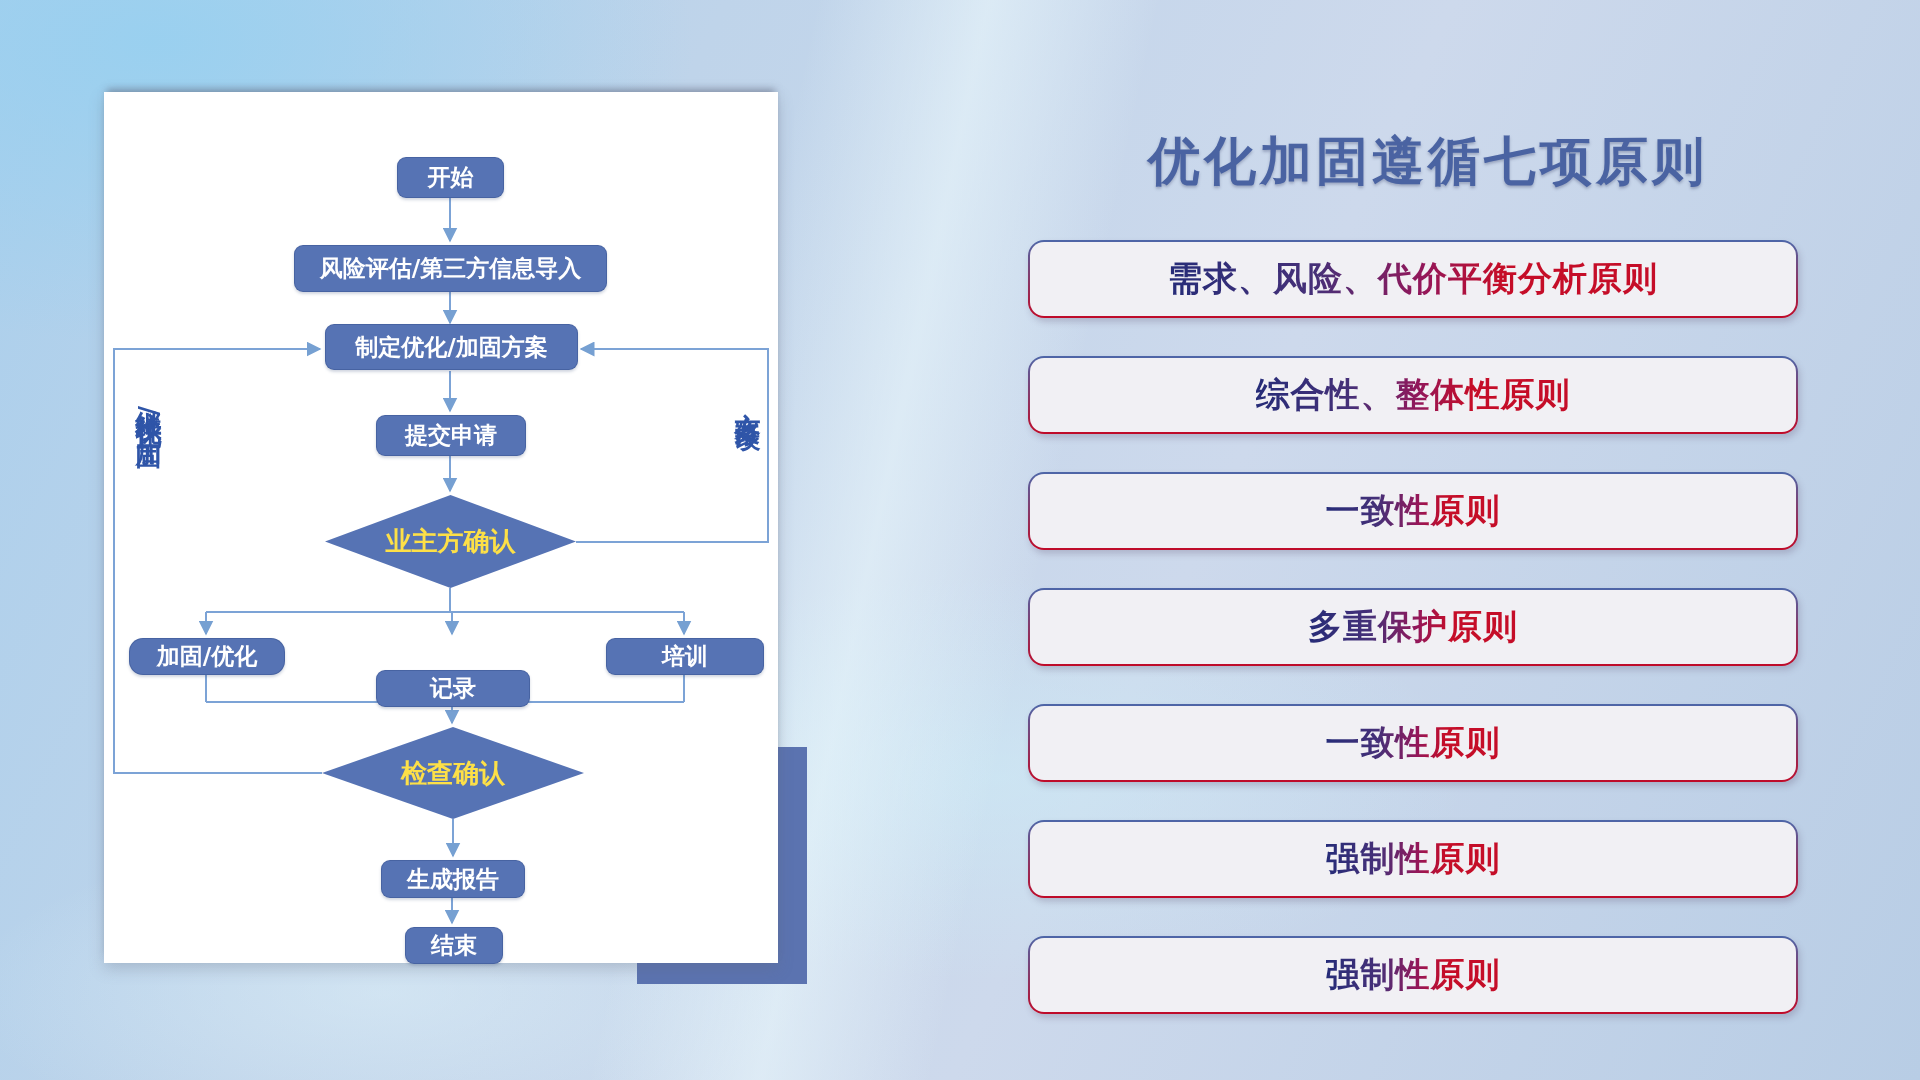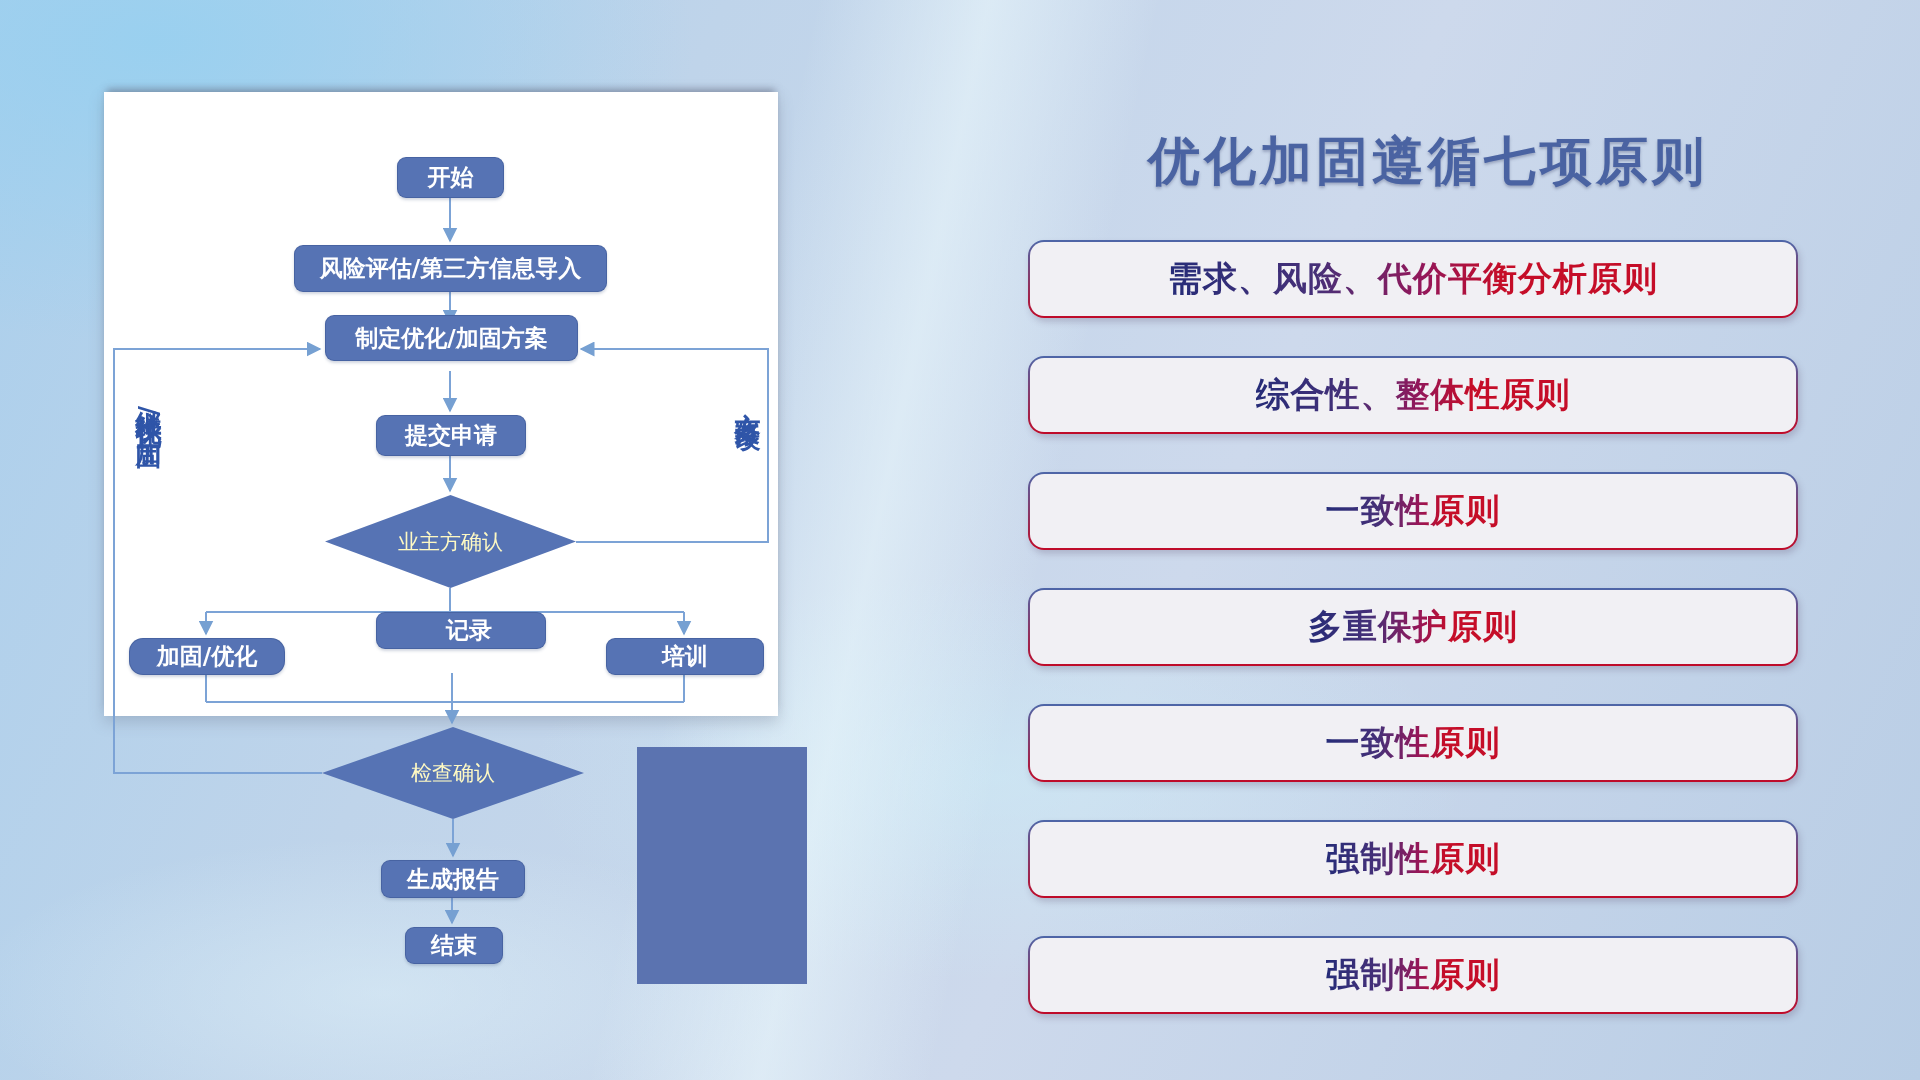--- a/index.html
+++ b/index.html
@@ -16,53 +16,53 @@
       radial-gradient(ellipse 700px 260px at 20% 92%, rgba(225,243,250,0.5), rgba(225,243,250,0) 60%),
       linear-gradient(115deg, #aacfec 0%, #bfd4ea 30%, #cdd9ec 60%, #b8cde5 100%);
   }
 
   
   .shadow-rect{
     position:absolute;left:637px;top:747px;width:170px;height:237px;
     background:var(--accent-rect,#5b73b0);z-index:1;
   }
   .card{
-    position:absolute;left:104px;top:92px;width:674px;height:624px;
+    position:absolute;left:104px;top:92px;width:674px;height:871px;
     background:#ffffff;z-index:2;
     box-shadow:0 -6px 7px -3px rgba(96,104,125,0.55), 0 6px 14px rgba(96,104,125,0.28);
   }
   .connectors{position:absolute;left:0;top:0;width:674px;height:871px;}
   .node{
     position:absolute;display:flex;align-items:center;justify-content:center;
     background:var(--flow-fill,#5673b4);border:1px solid rgba(62,88,150,0.6);
     border-radius:9px;color:#ffffff;font-weight:bold;font-size:23px;
     box-shadow:0 2px 3px rgba(70,90,130,0.25);
     white-space:nowrap;z-index:3;
   }
   .diamond{
     position:absolute;display:flex;align-items:center;justify-content:center;
     background:var(--flow-fill,#5673b4);
     clip-path:polygon(50% 0,100% 50%,50% 100%,0 50%);
-    color:#fef9c3;font-weight:normal;font-size:21px;z-index:3;border:none;border-radius:0;
+    color:#fde047;font-weight:bold;font-size:26px;z-index:3;border:none;border-radius:0;
     box-shadow:none;white-space:nowrap;
   }
   .vlabel{
     position:absolute;writing-mode:vertical-rl;text-orientation:mixed;
     color:#2f55a8;font-weight:bold;font-size:26px;letter-spacing:4px;
     z-index:3;white-space:nowrap;
   }
 
   
   .n-start   {left:293px;top:65px; width:105px;height:39px;}
   .n-risk    {left:190px;top:153px;width:311px;height:45px;}
-  .n-plan    {left:221px;top:223px;width:251px;height:44px;}
+  .n-plan    {left:221px;top:232px;width:251px;height:44px;}
   .n-submit  {left:272px;top:323px;width:148px;height:39px;}
   .n-owner   {left:221px;top:403px;width:251px;height:93px;}
   .n-harden  {left:25px; top:546px;width:154px;height:35px;border-radius:14px;}
-  .n-record  {left:272px;top:520px;width:152px;height:35px;padding-left:16px;}
+  .n-record  {left:272px;top:578px;width:152px;height:35px;}
   .n-training{left:502px;top:546px;width:156px;height:35px;}
   .n-check   {left:218px;top:635px;width:262px;height:92px;}
   .n-report  {left:277px;top:768px;width:142px;height:36px;}
   .n-end     {left:301px;top:835px;width:96px; height:35px;}
   .lbl-left  {left:28px; top:298px;}
   .lbl-right {left:627px;top:300px;}
 
   
   .page-title{
     position:absolute;left:1028px;top:112px;width:770px;margin:15px;

